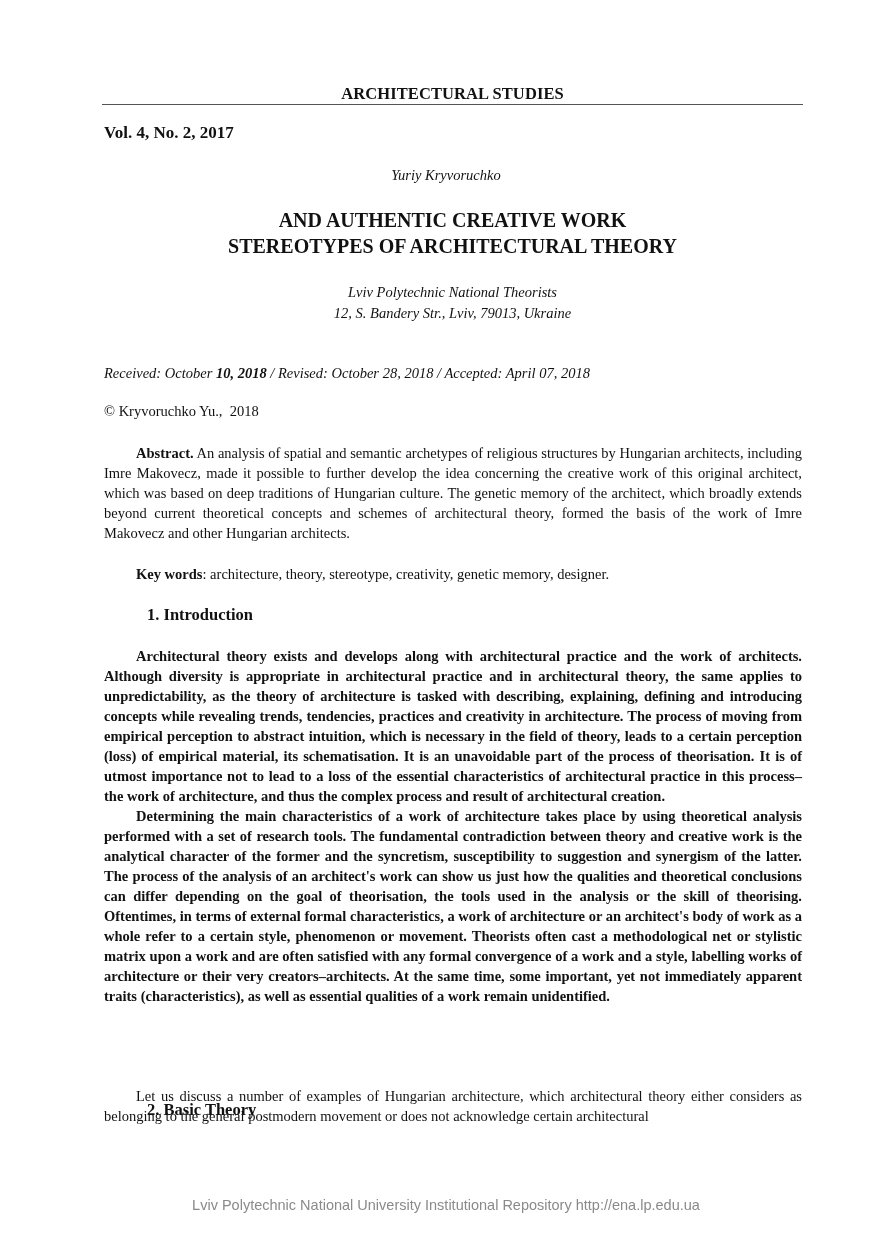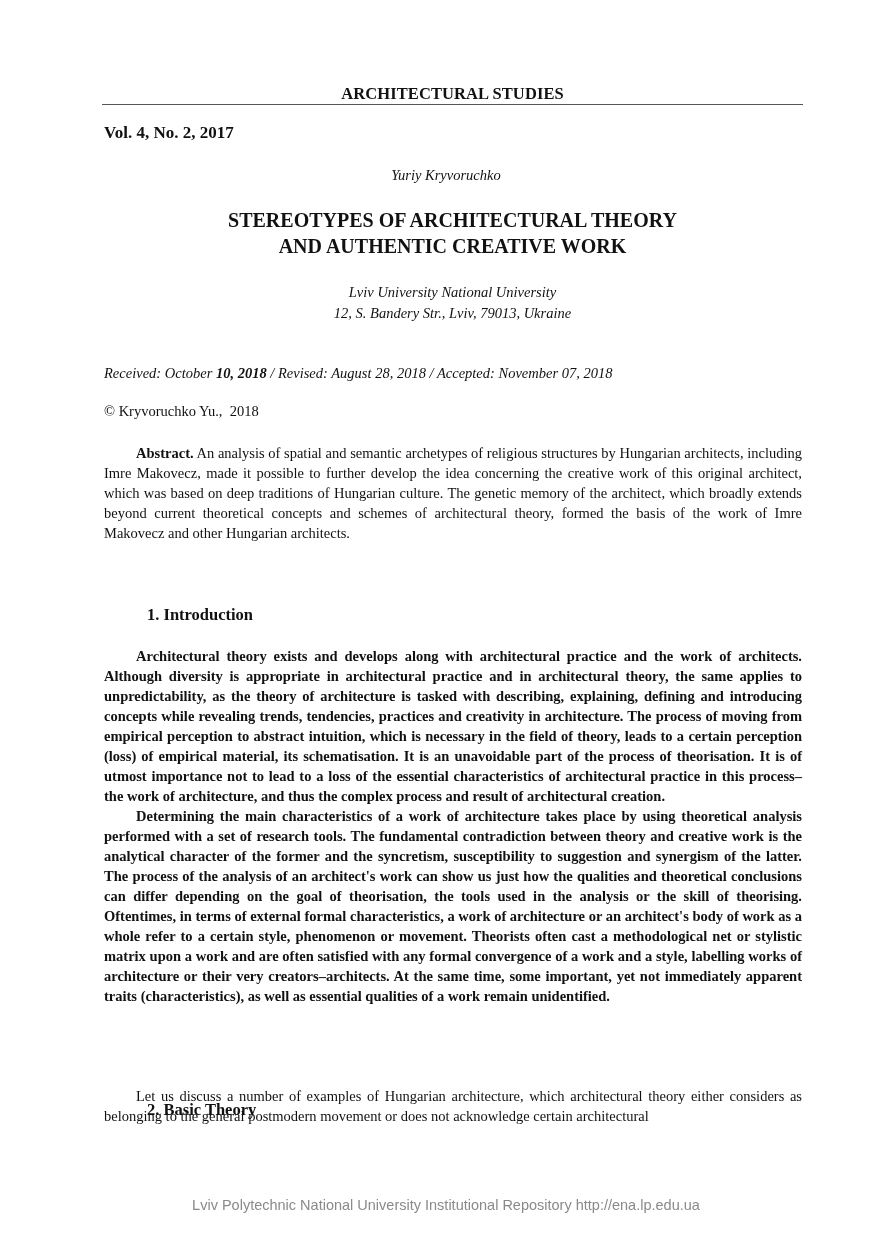--- a/index.html
+++ b/index.html
@@ -145,37 +145,40 @@
 <div class="page">
 
   <div class="journal-header">ARCHITECTURAL STUDIES</div>
   <div class="header-rule"></div>
 
   <div class="volume">Vol. 4, No. 2, 2017</div>
 
   <div class="author">Yuriy Kryvoruchko</div>
 
   <div class="title">
+    <div>AND AUTHENTIC CREATIVE WORK</div>
     <div>STEREOTYPES OF ARCHITECTURAL THEORY</div>
-    <div>AND AUTHENTIC CREATIVE WORK</div>
   </div>
 
   <div class="affil">
-    <div>Lviv University National University</div>
+    <div>Lviv Polytechnic National Theorists</div>
     <div>12, S. Bandery Str., Lviv, 79013, Ukraine</div>
   </div>
 
-  <div class="dates"><span>Received: October </span><span class="bold-date">10, 2018</span><span> / Revised: August 28, 2018 / Accepted: November 07, 2018</span></div>
+  <div class="dates"><span>Received: October </span><span class="bold-date">10, 2018</span><span> / Revised: October 28, 2018 / Accepted: April 07, 2018</span></div>
 
   <div class="copyright">© Kryvoruchko Yu.,  2018</div>
 
   <div class="text-block abstract">
     <p><span class="lbl">Abstract.</span><span> An analysis of spatial and semantic archetypes of religious structures by Hungarian architects, including Imre Makovecz, made it possible to further develop the idea concerning the creative work of this original architect, which was based on deep traditions of Hungarian culture. The genetic memory of the architect, which broadly extends beyond current theoretical concepts and schemes of architectural theory, formed the basis of the work of Imre Makovecz and other Hungarian architects.</span></p>
   </div>
 
+  <div class="text-block keywords">
+    <p><span class="lbl">Key words</span><span>: architecture, theory, stereotype, creativity, genetic memory, designer.</span></p>
+  </div>
 
   <div class="section-heading sec1">1. Introduction</div>
 
   <div class="text-block intro">
     <p>Architectural theory exists and develops along with architectural practice and the work of architects. Although diversity is appropriate in architectural practice and in architectural theory, the same applies to unpredictability, as the theory of architecture is tasked with describing, explaining, defining and introducing concepts while revealing trends, tendencies, practices and creativity in architecture. The process of moving from empirical perception to abstract intuition, which is necessary in the field of theory, leads to a certain perception (loss) of empirical material, its schematisation. It is an unavoidable part of the process of theorisation. It is of utmost importance not to lead to a loss of the essential characteristics of architectural practice in this process– the work of architecture, and thus the complex process and result of architectural creation.</p>
     <p>Determining the main characteristics of a work of architecture takes place by using theoretical analysis performed with a set of research tools. The fundamental contradiction between theory and creative work is the analytical character of the former and the syncretism, susceptibility to suggestion and synergism of the latter. The process of the analysis of an architect's work can show us just how the qualities and theoretical conclusions can differ depending on the goal of theorisation, the tools used in the analysis or the skill of theorising. Oftentimes, in terms of external formal characteristics, a work of architecture or an architect's body of work as a whole refer to a certain style, phenomenon or movement. Theorists often cast a methodological net or stylistic matrix upon a work and are often satisfied with any formal convergence of a work and a style, labelling works of architecture or their very creators–architects. At the same time, some important, yet not immediately apparent traits (characteristics), as well as essential qualities of a work remain unidentified.</p>
   </div>
 
   <div class="section-heading sec2">2. Basic Theory</div>
 

